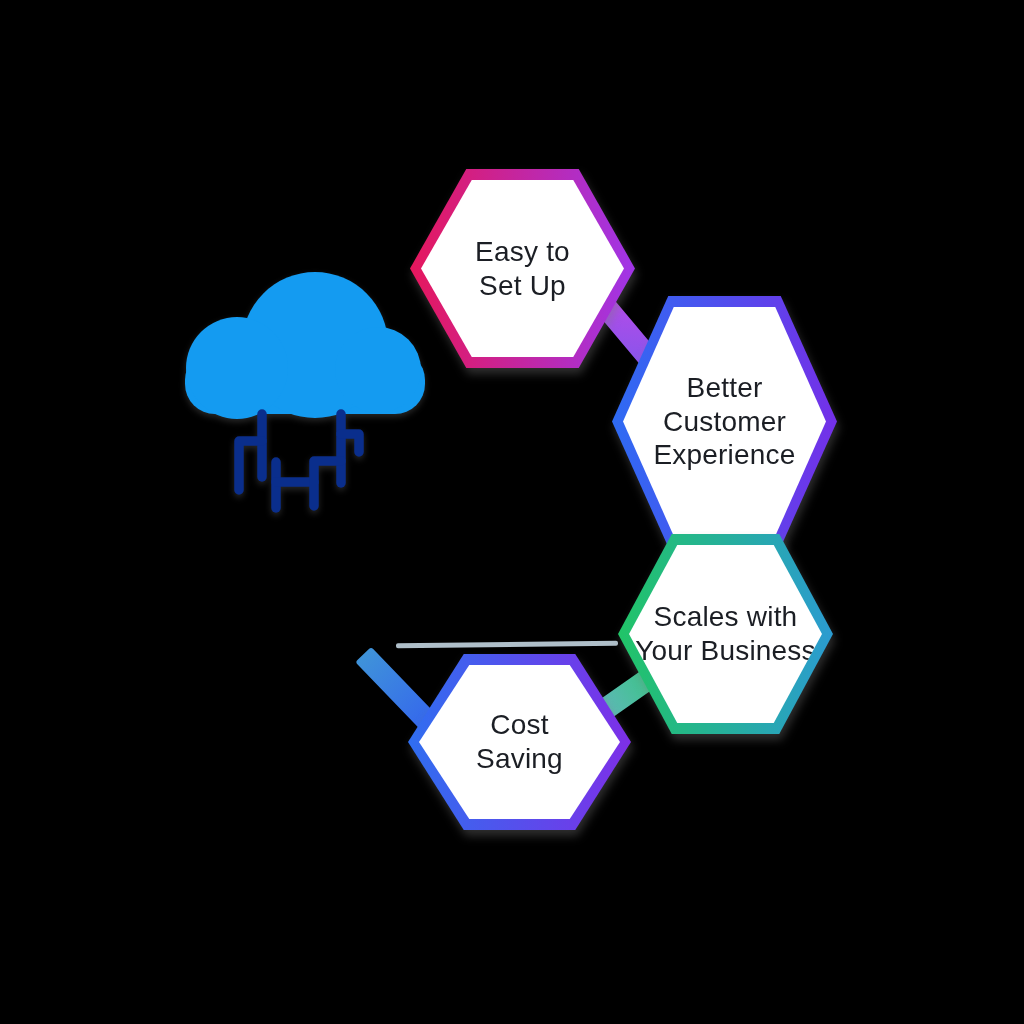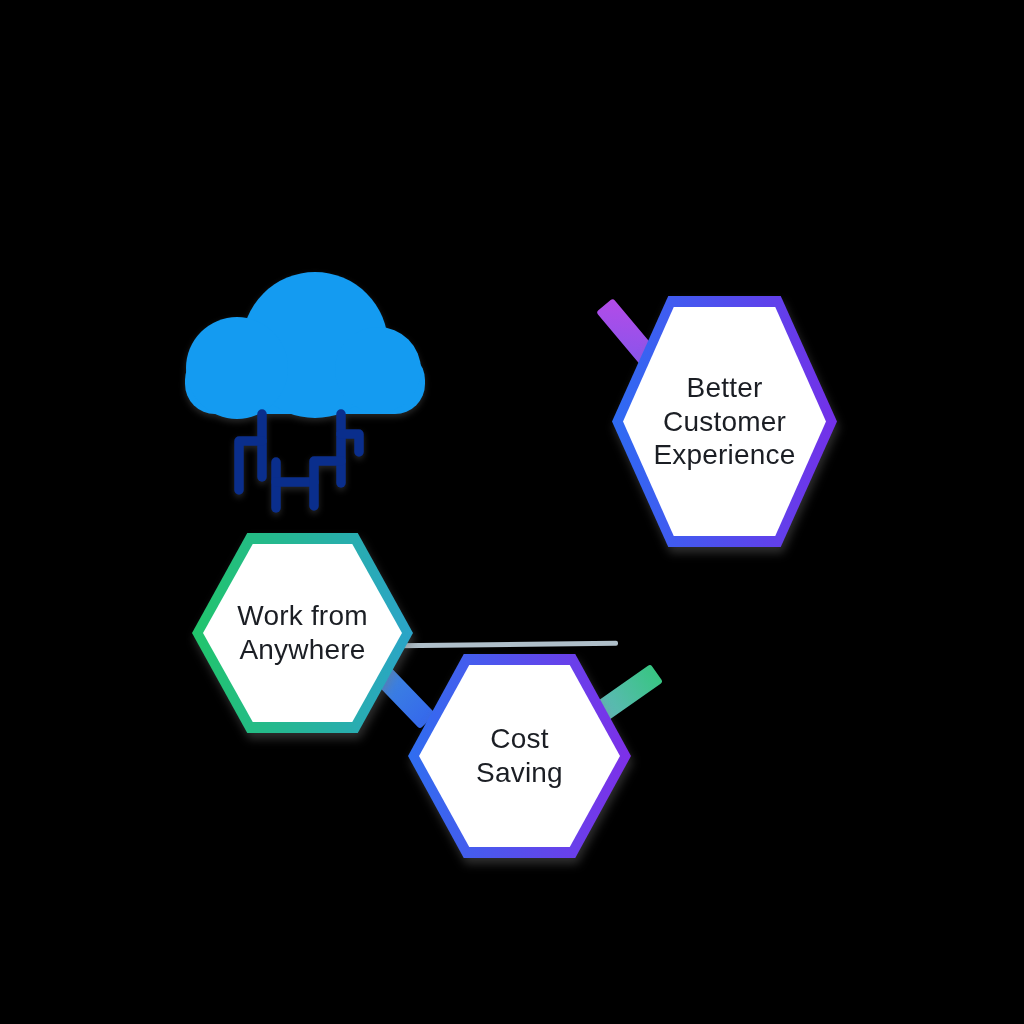--- a/index.html
+++ b/index.html
@@ -20,21 +20,21 @@
     background:#fff;
     display:flex;align-items:center;justify-content:center;text-align:center;
   }
   .hex-label{
     font-size:28px;line-height:1.2;font-weight:500;color:#1B1E24;
     white-space:pre-line;letter-spacing:.2px;
   }
   #hex-easy  {left:410px;top:169px;width:225px;height:199px;}
   #hex-better{left:612px;top:296px;width:225px;height:251px;}
   #hex-scales{left:618px;top:534px;width:215px;height:200px;}
-  #hex-cost  {left:408px;top:654px;width:223px;height:204px;}
+  #hex-cost  {left:408px;top:654px;width:223px;height:176px;}
   #hex-work  {left:192px;top:533px;width:221px;height:200px;}
   
   .conn{position:absolute;z-index:1;border-radius:3px;}
   #conn-easy-better {left:592px;top:321px;width:70px;height:22px;transform:rotate(50deg);
     background:linear-gradient(135deg,#B44BE8,#8755EC);}
   #conn-better-scales{left:699px;top:488px;width:26px;height:58px;
     background:linear-gradient(180deg,#4A92E4,#36AEC6);}
   #conn-scales-cost{left:584px;top:685px;width:80px;height:22px;transform:rotate(-35deg);
     background:linear-gradient(90deg,#68B5C4,#38C583);}
   #conn-cost-work{left:349px;top:677px;width:93px;height:22px;transform:rotate(46deg);
@@ -68,43 +68,51 @@
       <path d="M77,146 V209"></path>
       <path d="M77,173 H54 V222"></path>
       <path d="M156,146 V215"></path>
       <path d="M156,166 H174 V184"></path>
       <path d="M91,194 V240"></path>
       <path d="M91,214 H129"></path>
       <path d="M156,193 H129 V238"></path>
     </g>
   </svg>
 
+  <div class="hexwrap" id="hex-easy">
+    <div class="hex" style="background: linear-gradient(90deg, rgb(230, 23, 92), rgb(160, 53, 232));">
+      <div class="hex-fill">
+        <span class="hex-label">Easy to
+Set Up</span>
+      </div>
+    </div>
+  </div>
 
   <div class="hexwrap" id="hex-better">
     <div class="hex" style="background: linear-gradient(90deg, rgb(46, 107, 243), rgb(116, 48, 232));">
       <div class="hex-fill">
         <span class="hex-label">Better
 Customer
 Experience</span>
       </div>
     </div>
   </div>
 
+  <div class="hexwrap" id="hex-scales">
+    <div class="hex" style="background: linear-gradient(90deg, rgb(33, 196, 103), rgb(43, 155, 209));">
+      <div class="hex-fill">
+        <span class="hex-label">Scales with
+Your Business</span>
+      </div>
+    </div>
+  </div>
 
   <div class="hexwrap" id="hex-cost">
     <div class="hex" style="background: linear-gradient(90deg, rgb(47, 110, 240), rgb(126, 47, 232));">
       <div class="hex-fill">
         <span class="hex-label">Cost
 Saving</span>
       </div>
     </div>
   </div>
 
-  <div class="hexwrap" id="hex-work">
-    <div class="hex" style="background: linear-gradient(90deg, rgb(33, 197, 107), rgb(43, 164, 201));">
-      <div class="hex-fill">
-        <span class="hex-label">Work from
-Anywhere</span>
-      </div>
-    </div>
-  </div>
 
 </div>
 
 </body></html>

